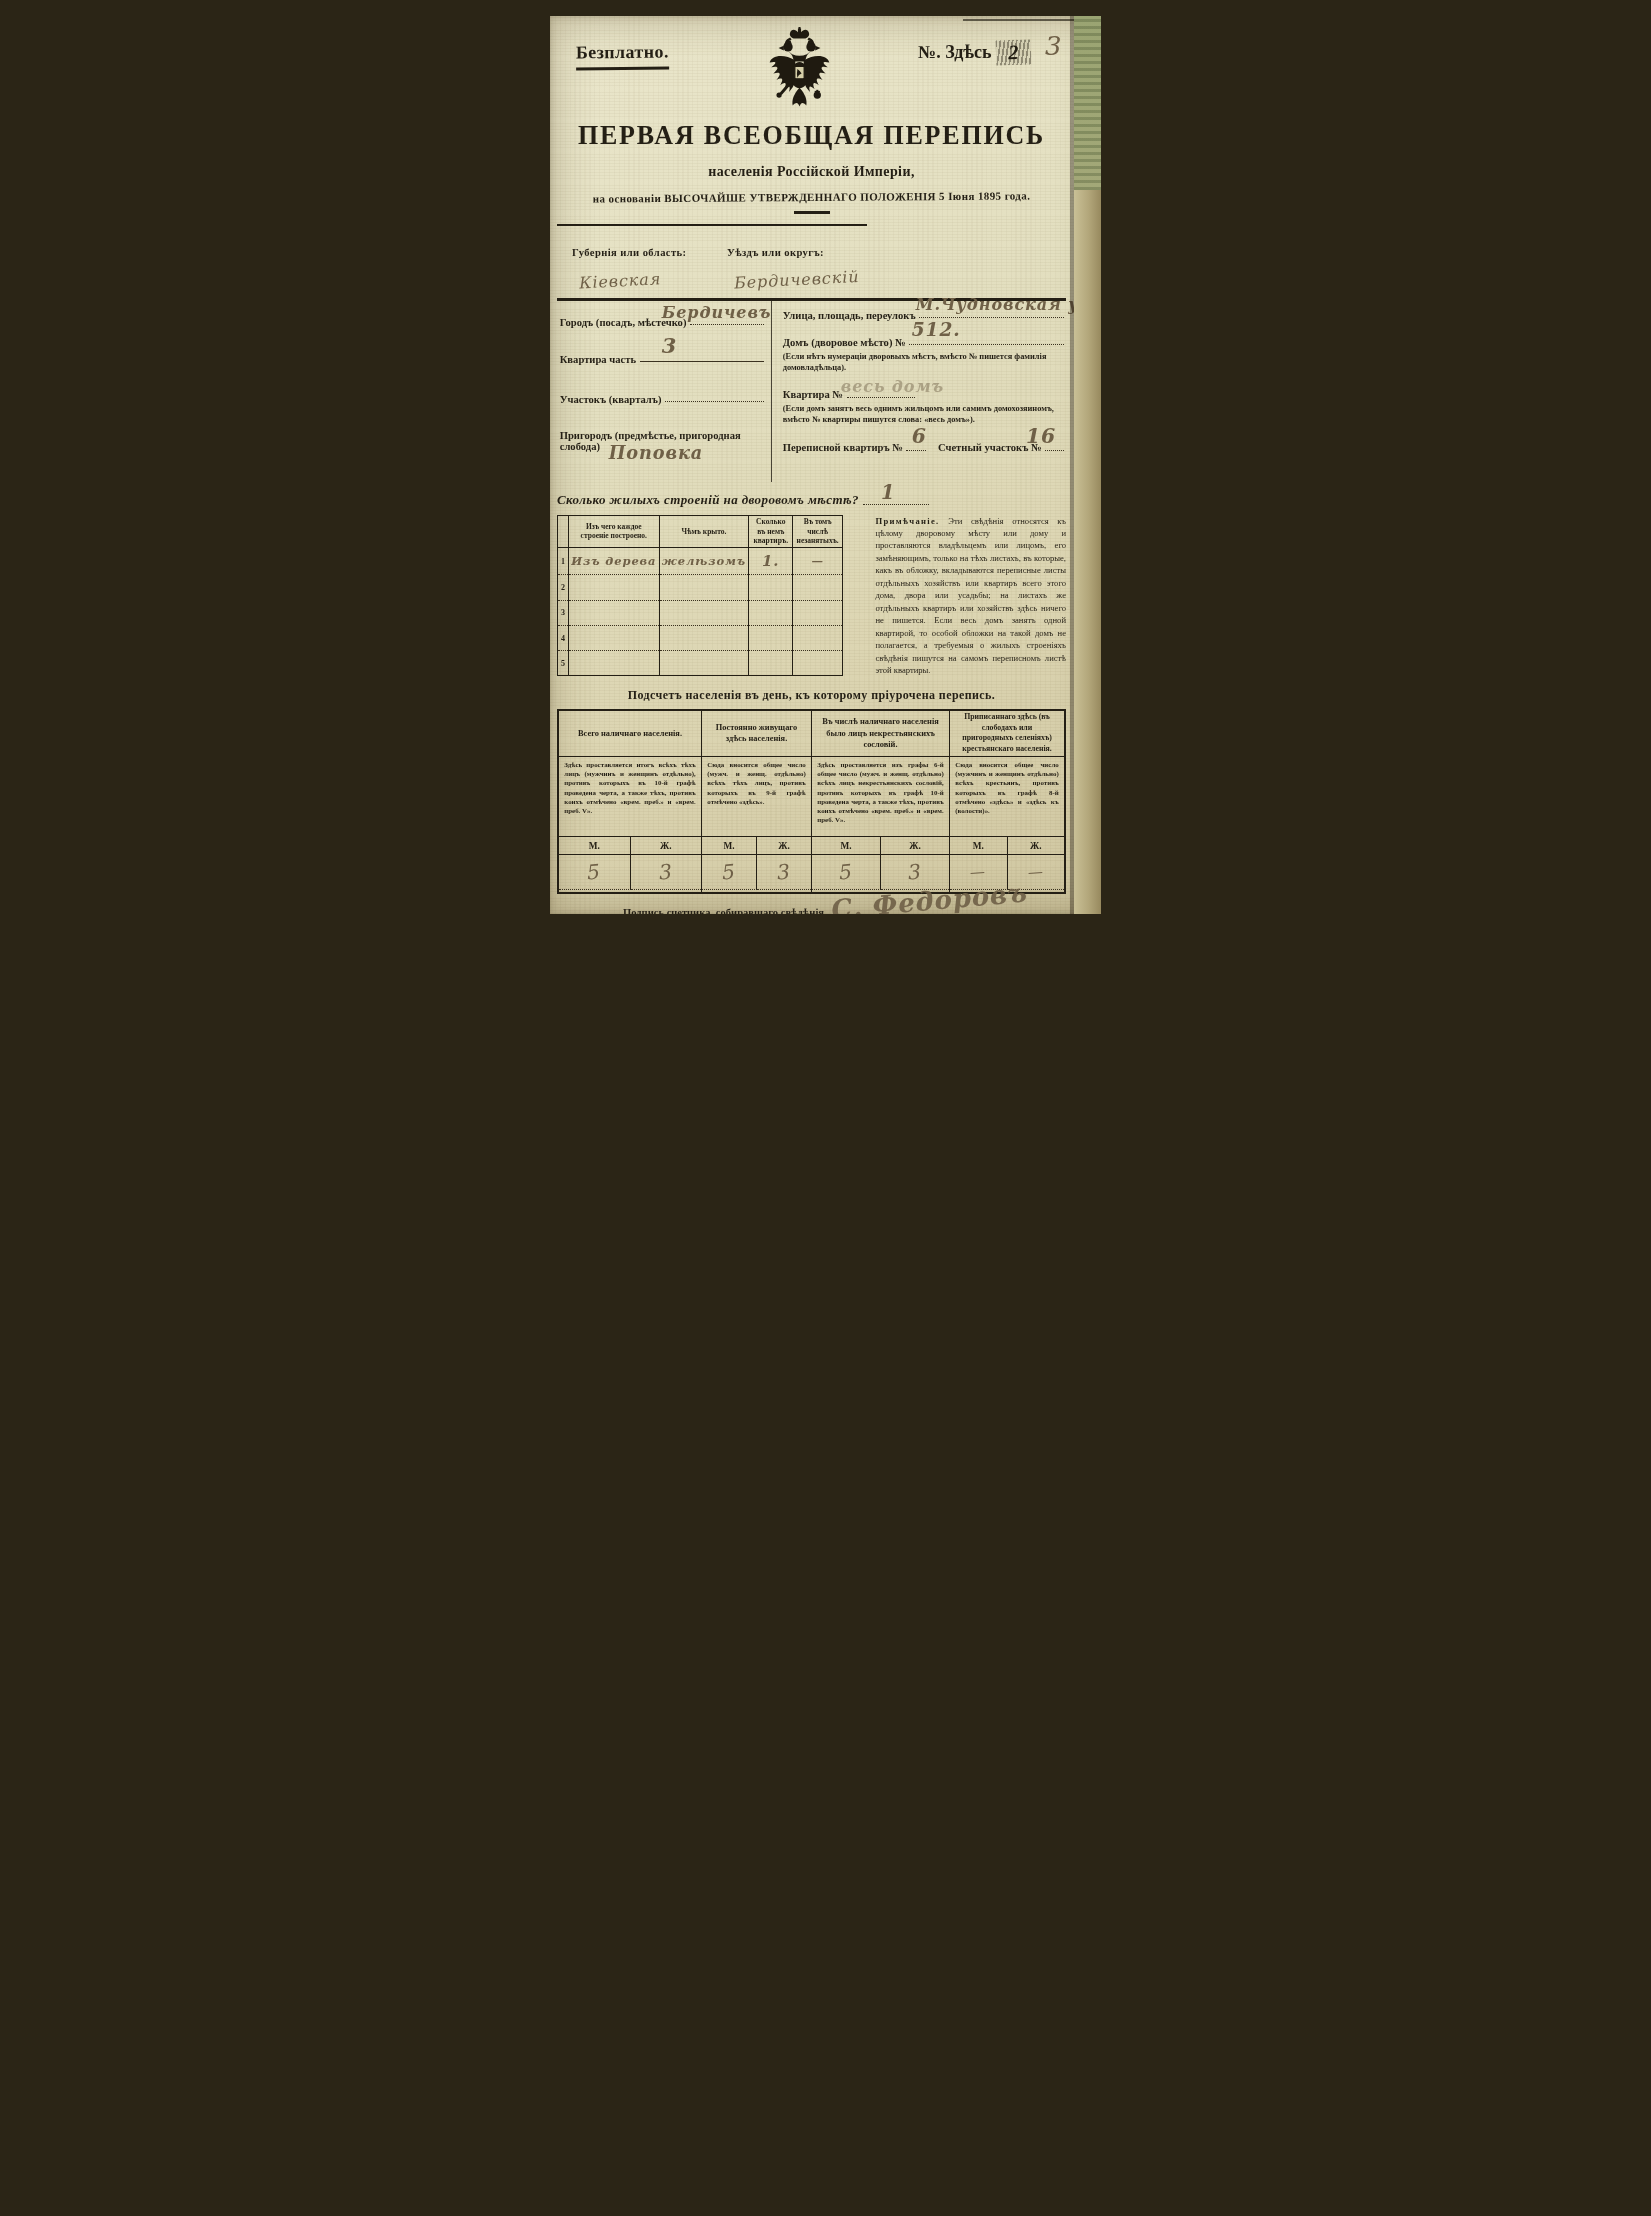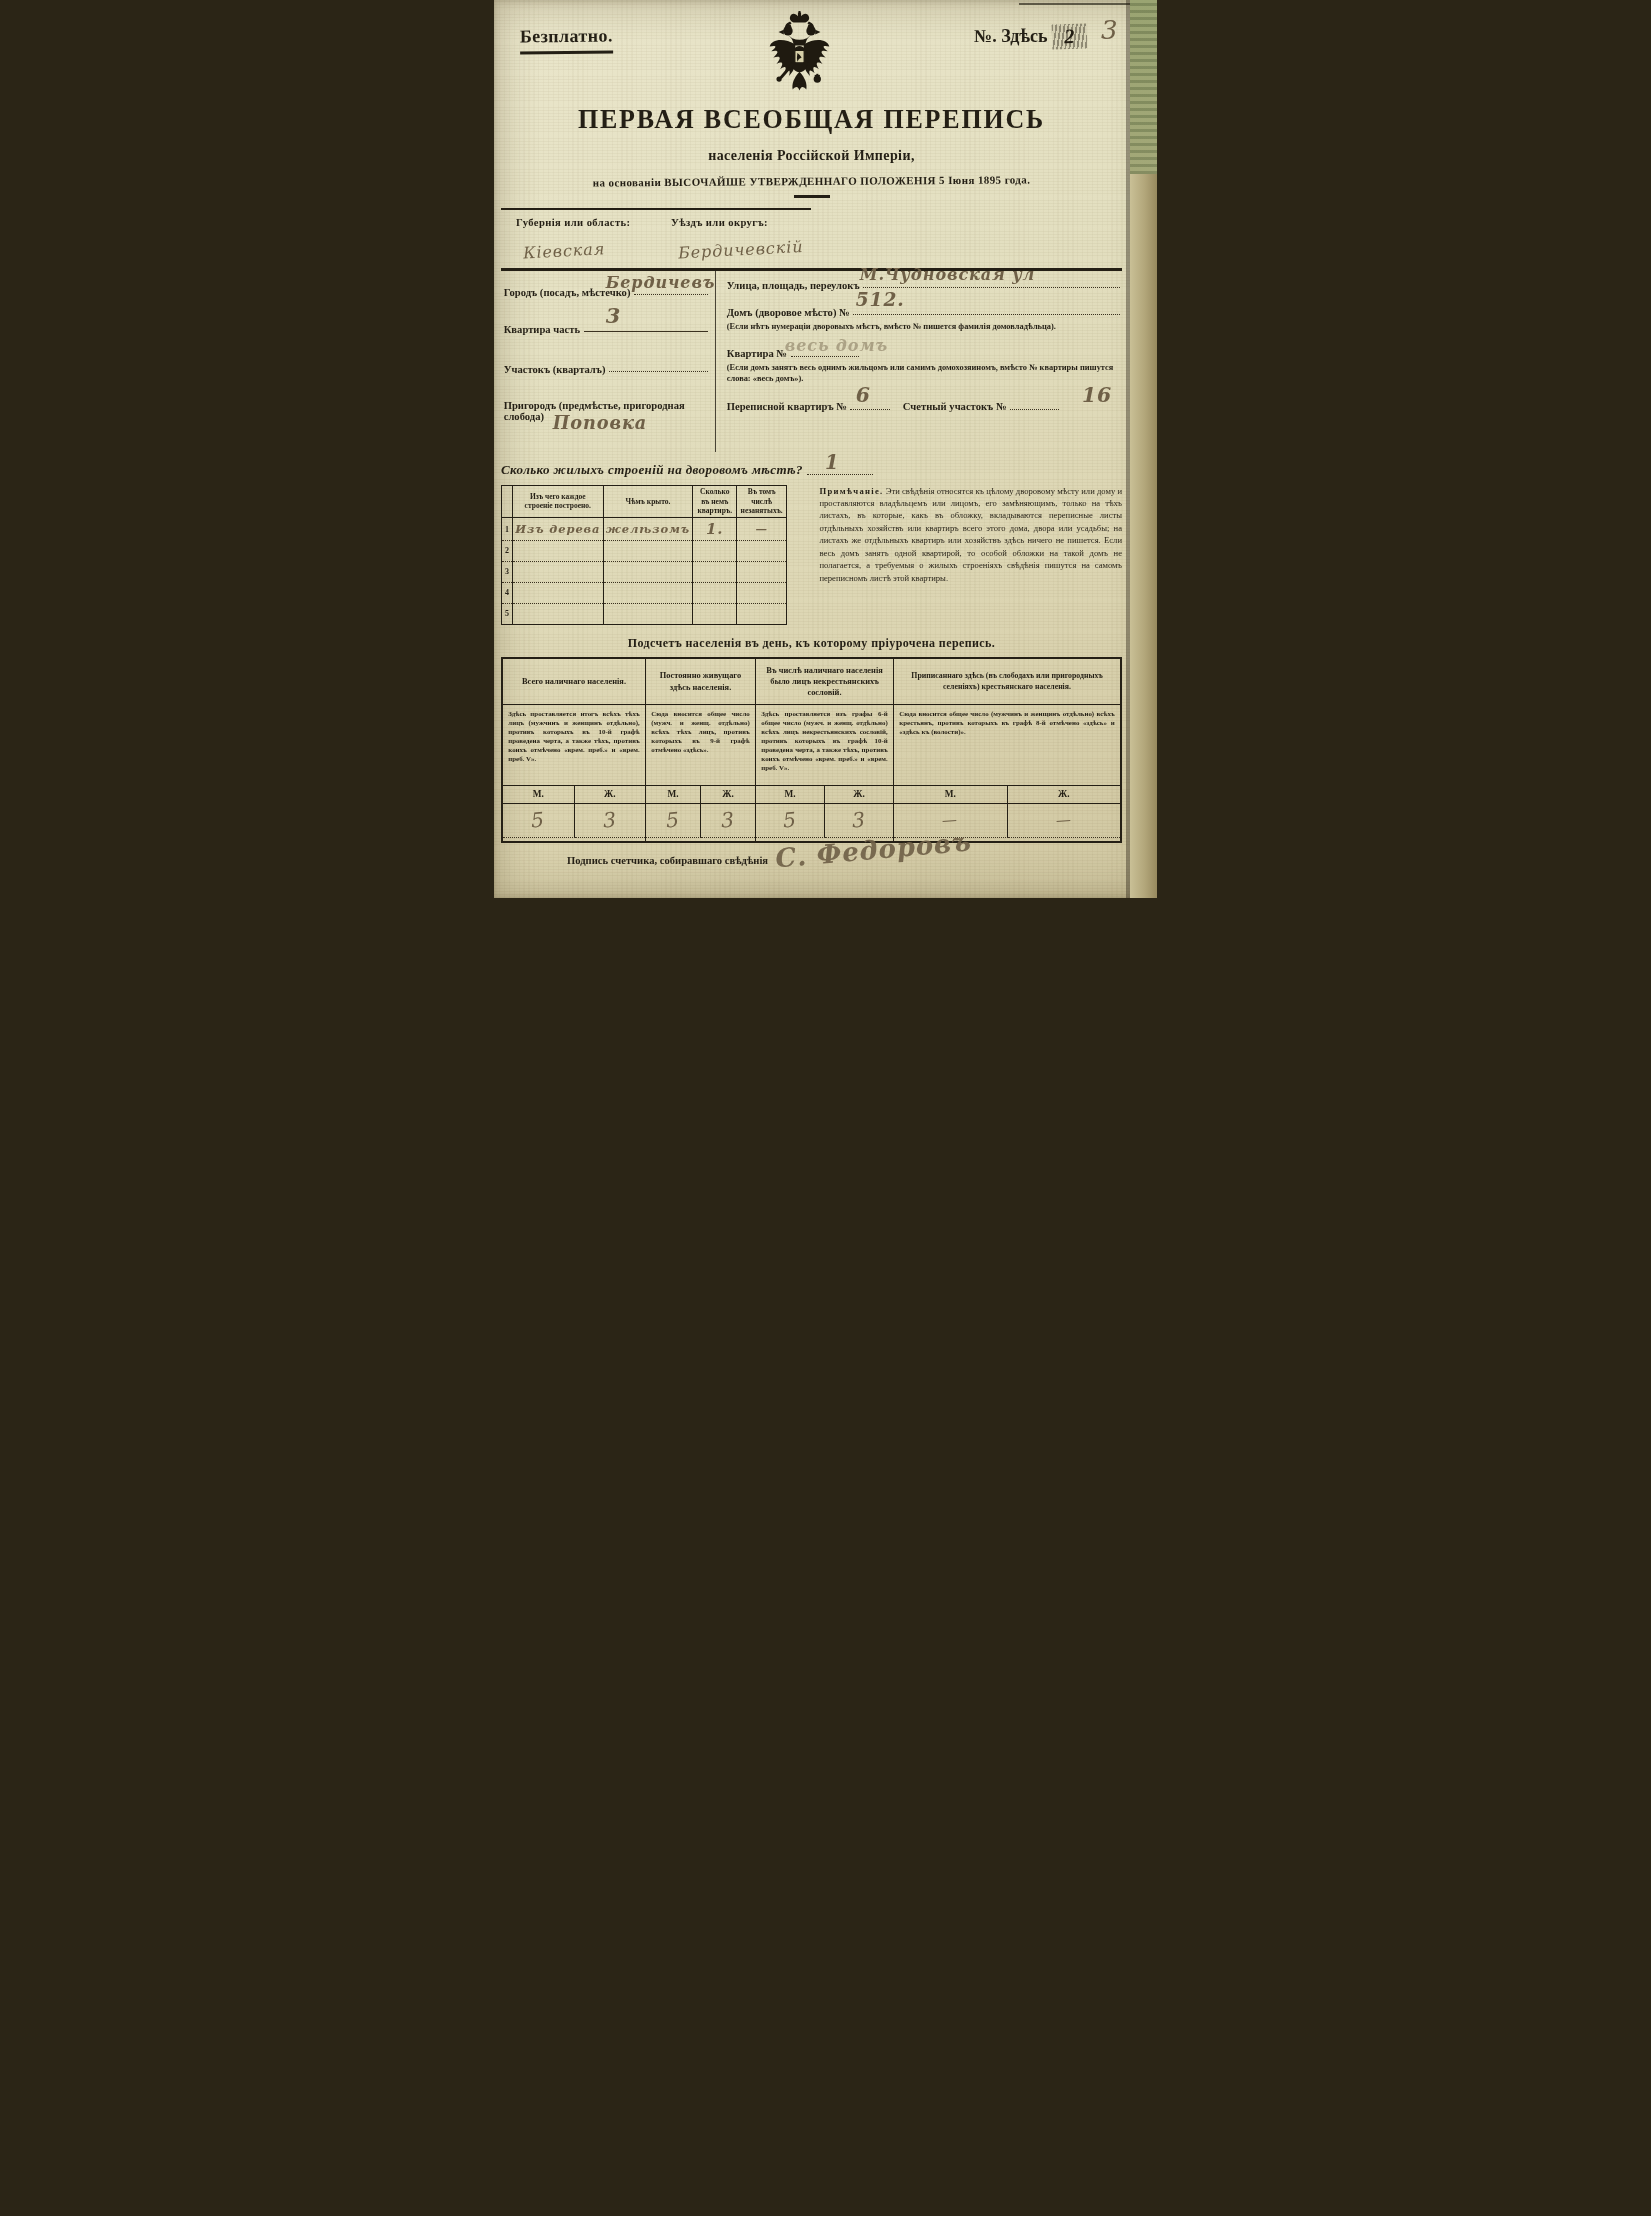--- a/index.html
+++ b/index.html
@@ -1,19 +1,19 @@
 <!DOCTYPE html>
 <html style="font-size:7px"><head>
 <meta charset="utf-8">
 <style>
   html,body{margin:0;padding:0;background:#2b2516;}
   .page{
     position:relative;
-    width:663px;height:898px;
-    margin:0 auto;
+    width:551px;height:898px;
+    margin:16px auto;
     background:linear-gradient(160deg,#eae6cb 0%,#e3dfc0 38%,#dcd5b2 68%,#cfc6a0 100%);
     font-family:"Liberation Serif",serif;
     color:#241f15;
     overflow:hidden;
     box-shadow:inset 0 0 40px rgba(92,76,40,.38), inset 0 0 6.2px rgba(60,48,24,.25);
   }
   .page::before{
     content:"";position:absolute;inset:0;pointer-events:none;
     background:
       repeating-linear-gradient(0deg, rgba(120,100,60,.05) 0 0.9px, transparent 0.9px 3.1px),
@@ -36,21 +36,21 @@
   .corner-num{position:absolute;top:15px;right:3.5px;font-size:26px;}
   
   .hand{font-family:"DejaVu Serif",serif;font-style:italic;color:#6f6047;letter-spacing:0.9px;}
   
   .main-title{margin-top:2.7px;text-align:center;font-size:26px;font-weight:bold;letter-spacing:1.8px;transform:scaleY(1.08);}
   .sub-title{margin-top:13.3px;text-align:center;font-size:14px;font-weight:bold;letter-spacing:0.4px;}
   .law-line{margin-top:11.5px;text-align:center;font-size:11px;font-weight:bold;letter-spacing:0.4px;transform:rotate(-.4deg);}
   .law-bar{width:36px;height:2.7px;background:#241f15;margin:8px auto 0;}
   
   .band{display:flex;margin-top:10.6px;align-items:flex-start;}
-  .band-box{flex:0 0 155px;border-top:2.7px solid #241f15;padding-top:7px;}
+  .band-box{flex:0 0 155px;border-top:2.7px solid #241f15;padding-top:21px;}
   .band-box .lbl{font-size:10.6px;font-weight:bold;margin-left:15px;letter-spacing:0.4px;}
   .band-box .hand{display:block;font-size:16px;margin:11.5px 0 0 22px;transform:rotate(-3deg);}
   .band-center{flex:1;text-align:center;padding:0 4.4px;}
   .band-center .t1{font-size:19.5px;font-weight:bold;letter-spacing:3.5px;}
   .band-center .t2{font-size:19.5px;font-weight:bold;letter-spacing:4.4px;margin-top:15px;}
   
   .fields{display:flex;border-top:3.1px solid #241f15;margin-top:8.9px;position:relative;}
   .f-left{width:205px;padding:11.5px 6.2px 3.5px 2.7px;}
   .f-div{width:1.3px;background:rgba(36,31,21,.8);}
   .f-right{flex:1;padding:8.9px 0.9px 3.5px 10.6px;}

